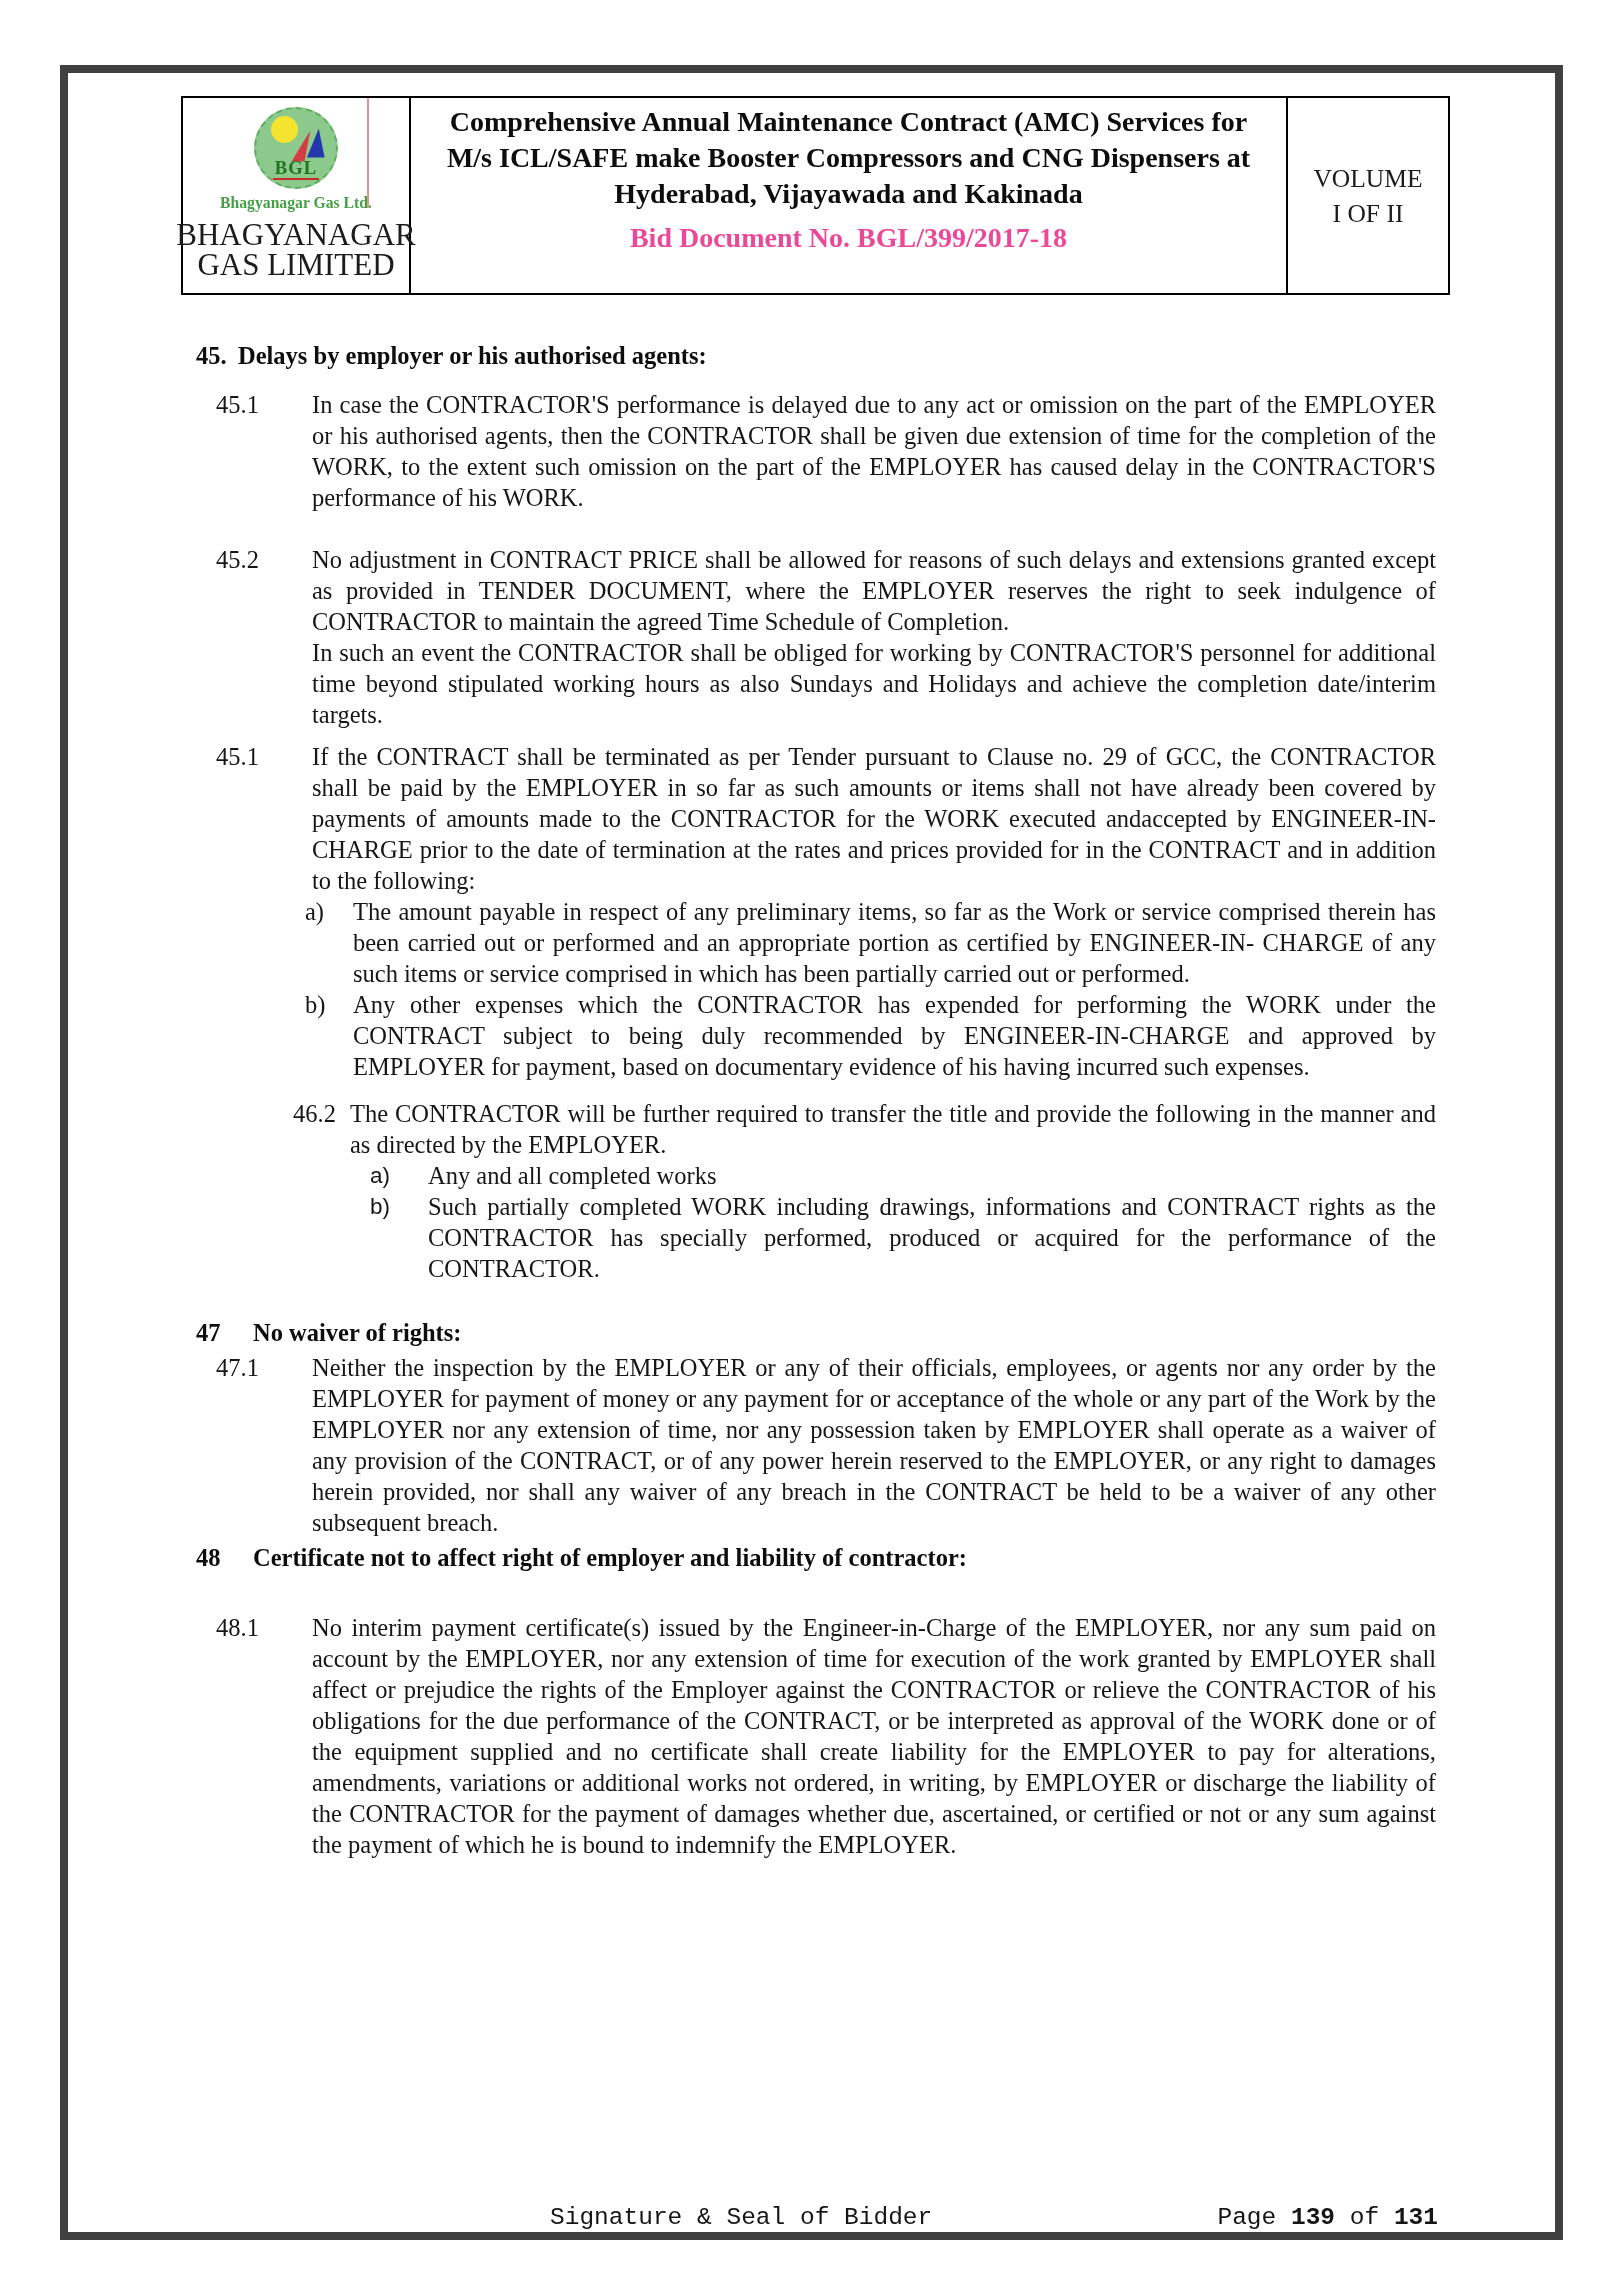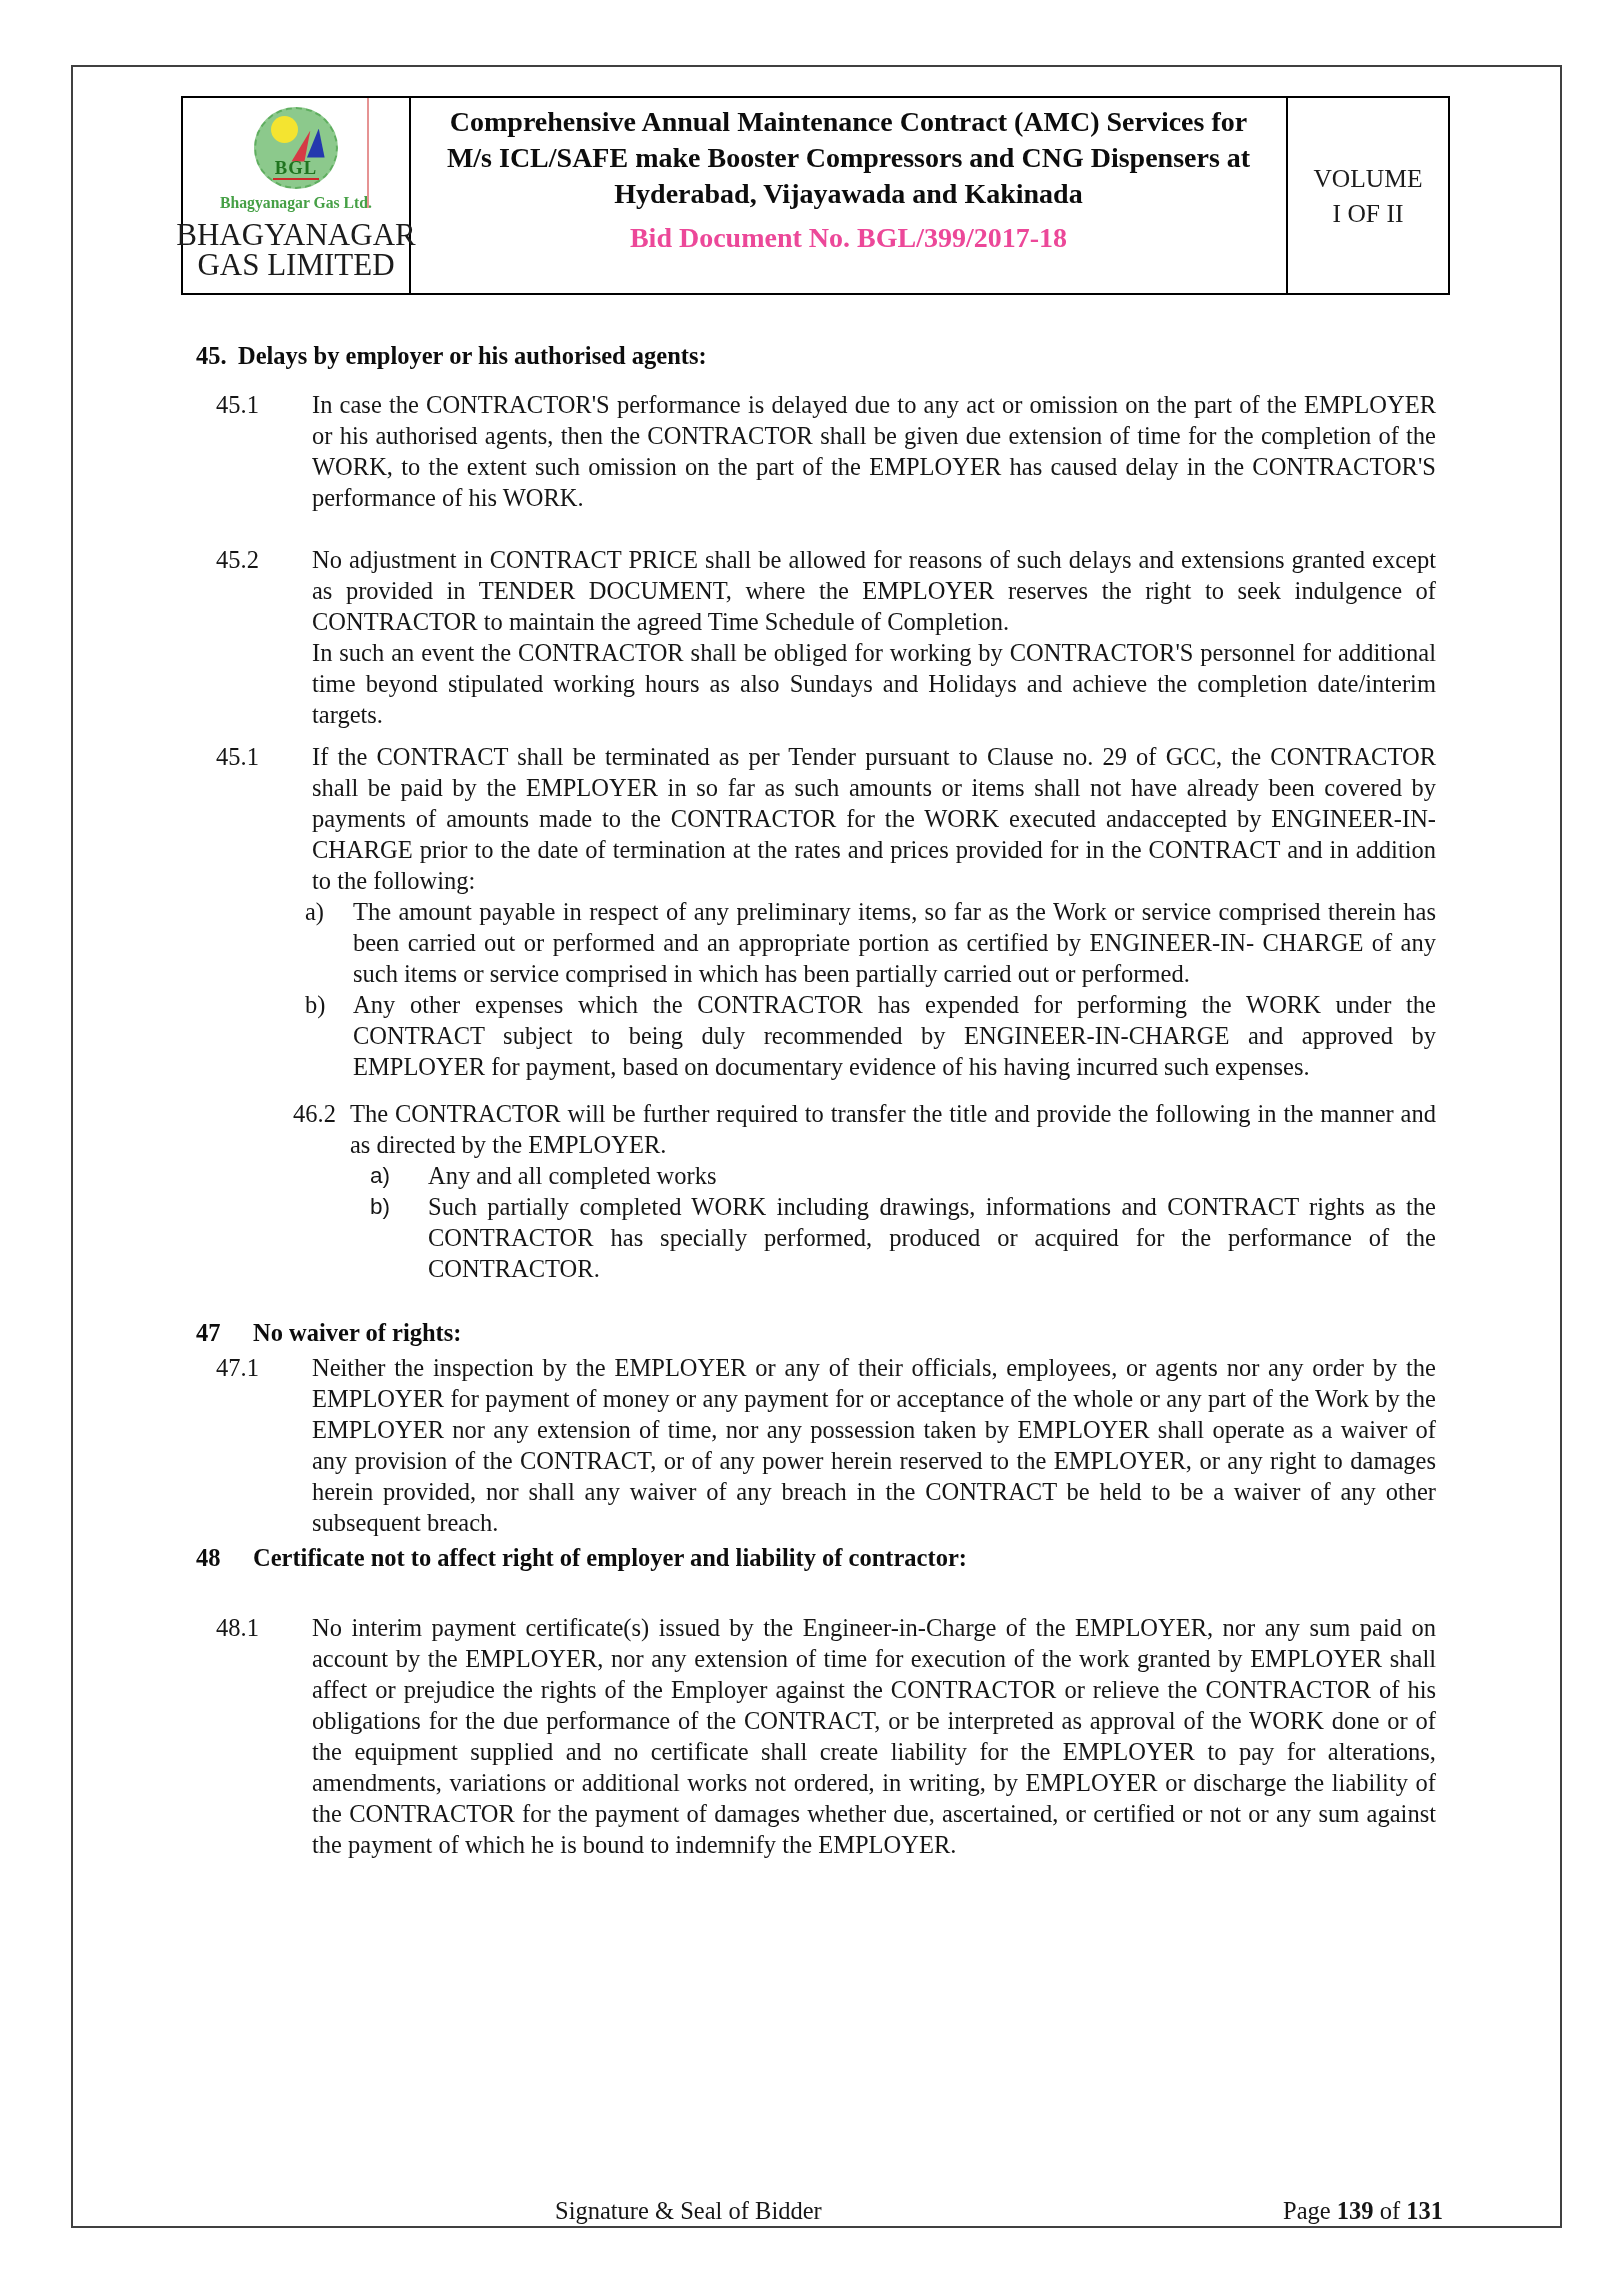--- a/index.html
+++ b/index.html
@@ -1,22 +1,23 @@
 <!DOCTYPE html>
 <html><head>
 <meta charset="utf-8">
 <style>
   html,body { margin:0; padding:0; background:#ffffff; }
   .page {
     position:relative; width:1621px; height:2293px; background:#ffffff;
     font-family:"Liberation Serif", serif; color:#161616; overflow:hidden;
   }
   .page-border {
-    position:absolute; left:71px; top:65px; width:1487px; height:2159px;
-    border:2px solid #404040;
+    position:absolute; left:60px; top:65px; width:1487px; height:2159px;
+    border:8px solid #404040;
+    font-family:Liberation Mono, monospace;
   }
   
   .hdr-table {
     position:absolute; left:181px; top:96px; width:1269px; height:199px;
     border:2.9px solid #000; box-sizing:border-box; display:flex; background:#fff;
   }
   .cell-logo {
     width:228px; border-right:2.9px solid #000; box-sizing:border-box;
     display:flex; flex-direction:column; align-items:center; padding-top:9px;
     position:relative;

